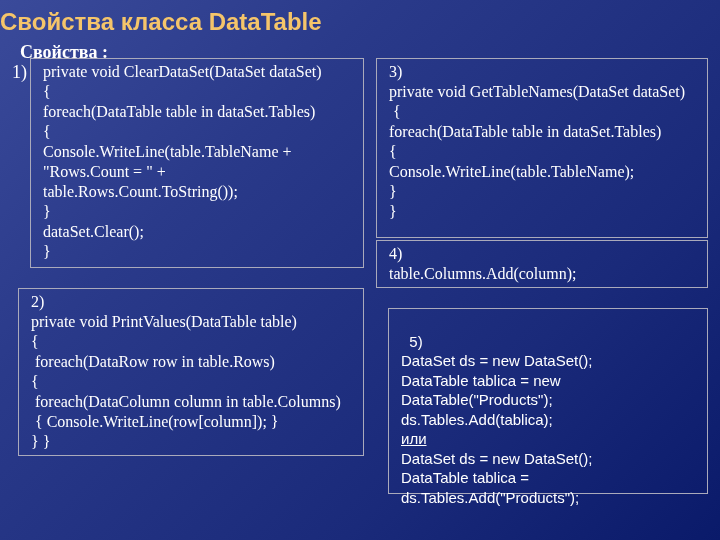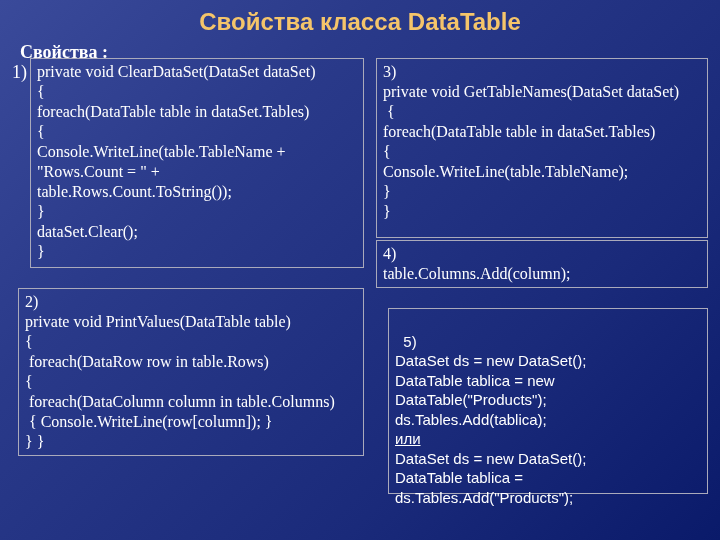--- a/index.html
+++ b/index.html
@@ -11,41 +11,41 @@
     font-family: "Times New Roman", serif;
     color: #fff;
     overflow: hidden;
     position: relative;
   }
   .title {
     position: absolute;
     top: 8px;
     left: 0;
     width: 100%;
-    text-align: center;
+    text-align: left;
     font-family: Arial, sans-serif;
     font-weight: bold;
     font-size: 24px;
     color: #f5c56a;
   }
   .examples-label {
     position: absolute;
     top: 42px;
     left: 20px;
     font-size: 18px;
     font-weight: bold;
   }
   .marker {
     position: absolute;
     font-size: 18px;
   }
   .box {
     position: absolute;
     border: 1px solid #aab;
-    padding: 3px 6px;
+    padding: 3px 12px;
     font-size: 16px;
     line-height: 1.25;
     white-space: pre-wrap;
     box-sizing: border-box;
   }
   .box5 {
     font-family: Arial, sans-serif;
     font-size: 15px;
     line-height: 1.3;
   }

